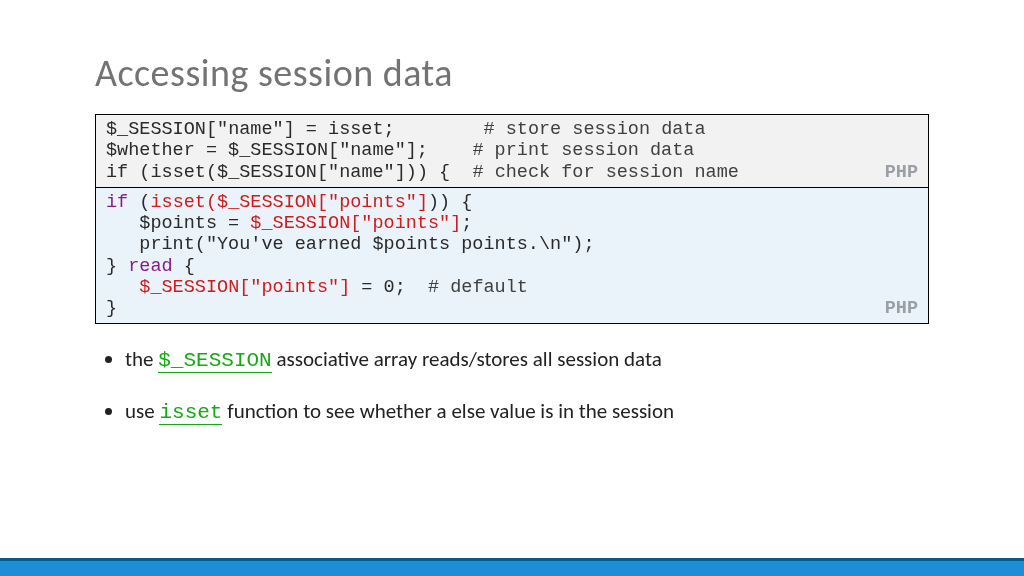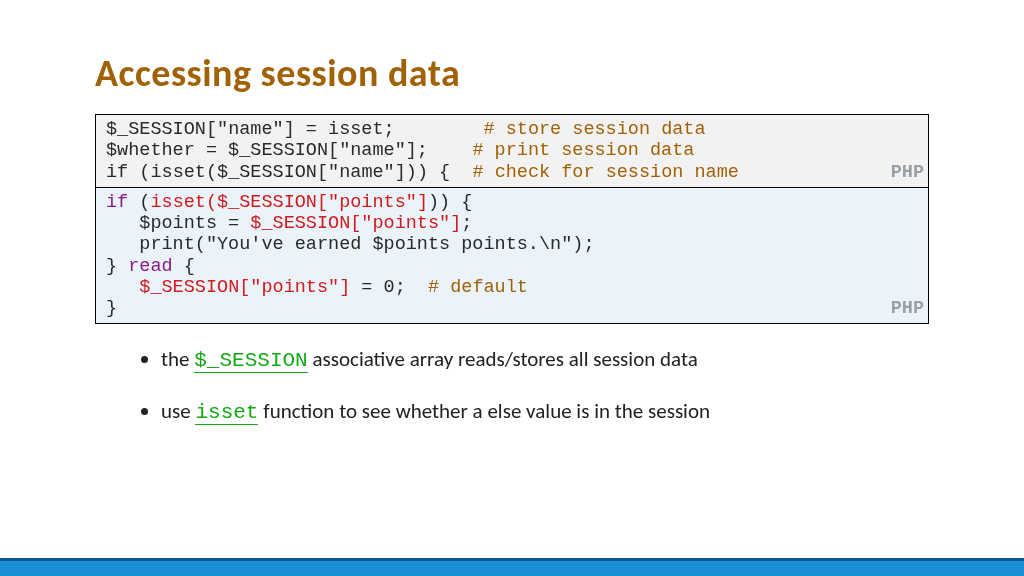--- a/index.html
+++ b/index.html
@@ -1,28 +1,28 @@
 <!DOCTYPE html>
 <html><head>
 <meta charset="utf-8">
 <style>
   * { margin: 0; padding: 0; box-sizing: border-box; }
   html, body { width: 1024px; height: 576px; background: #fff; font-family: Calibri, "Segoe UI", sans-serif; color: #333; }
   .slide { position: relative; width: 1024px; height: 576px; padding: 50px 95px 0 95px; }
-  .title { font-size: 38px; font-weight: 700; color: #a16207; margin-bottom: 18px; letter-spacing: 0.5px; }
+  .title { font-size: 38px; font-weight: 400; color: #737373; margin-bottom: 18px; letter-spacing: 0.5px; }
   .code-box { border: 1px solid #000; font-family: "Courier New", monospace; font-size: 18.5px; line-height: 1.15; position: relative; padding: 4px 10px 4px 10px; white-space: pre; }
   .box-gray { background: #f2f2f2; }
   .box-blue { background: #eaf3fa; border-top: none; }
-  .lang-label { position: absolute; right: 4px; bottom: 4px; color: #9aa0a6; font-weight: bold; font-family: "Courier New", monospace; }
+  .lang-label { position: absolute; right: 10px; bottom: 4px; color: #9aa0a6; font-weight: bold; font-family: "Courier New", monospace; }
   .c-k    { color: #8b1a89; }  
-  .c-g    { color: #a16207; }  
+  .c-g    { color: #404040; }  
   .c-r    { color: #d11a1a; }  
   .c-blk  { color: #2a2a2a; }
   .bullets { margin-top: 22px; padding-left: 30px; font-size: 21px; color: #222; }
-  .bullets li { margin-bottom: 26px; list-style: disc; margin-left: 36px; }
+  .bullets li { margin-bottom: 26px; list-style: disc; }
   .inline-code { font-family: "Courier New", monospace; color: #15a915; border-bottom: 1px solid #15a915; }
   .footer-bar { position: absolute; left: 0; right: 0; bottom: 0; height: 18px; background: #1b8fd6; border-top: 3px solid #085a8c; }
 </style>
 </head>
 <body>
 
 <div class="slide">
 
   <div class="title">Accessing session data</div>
 

